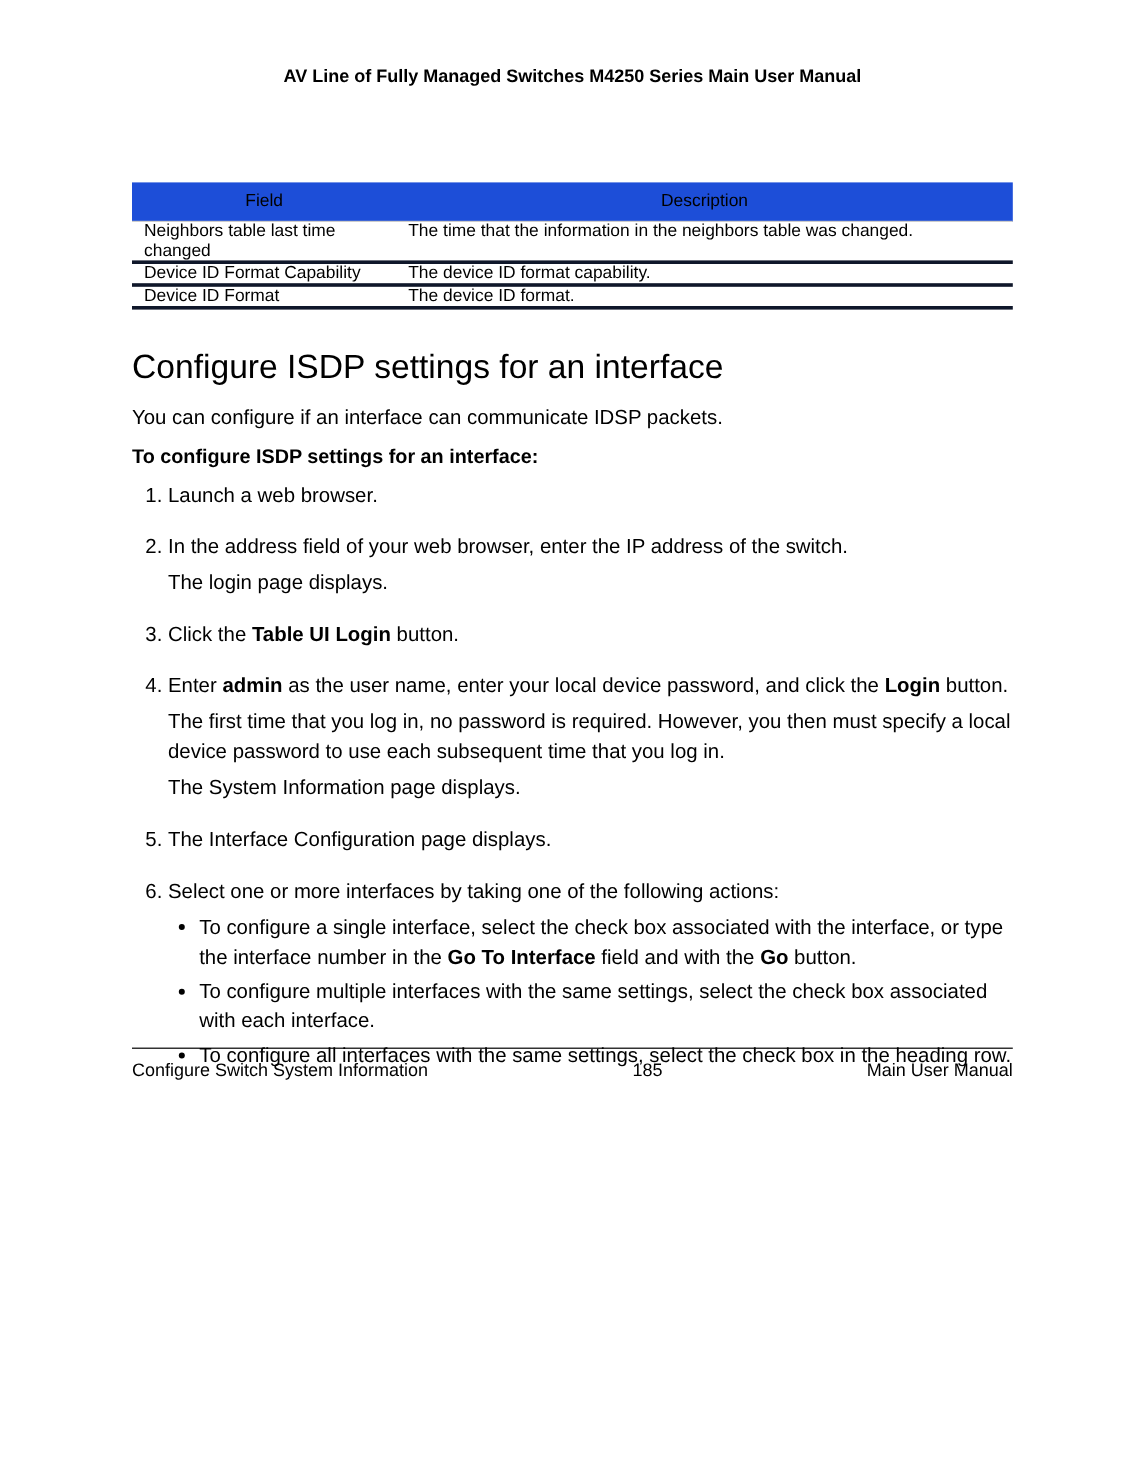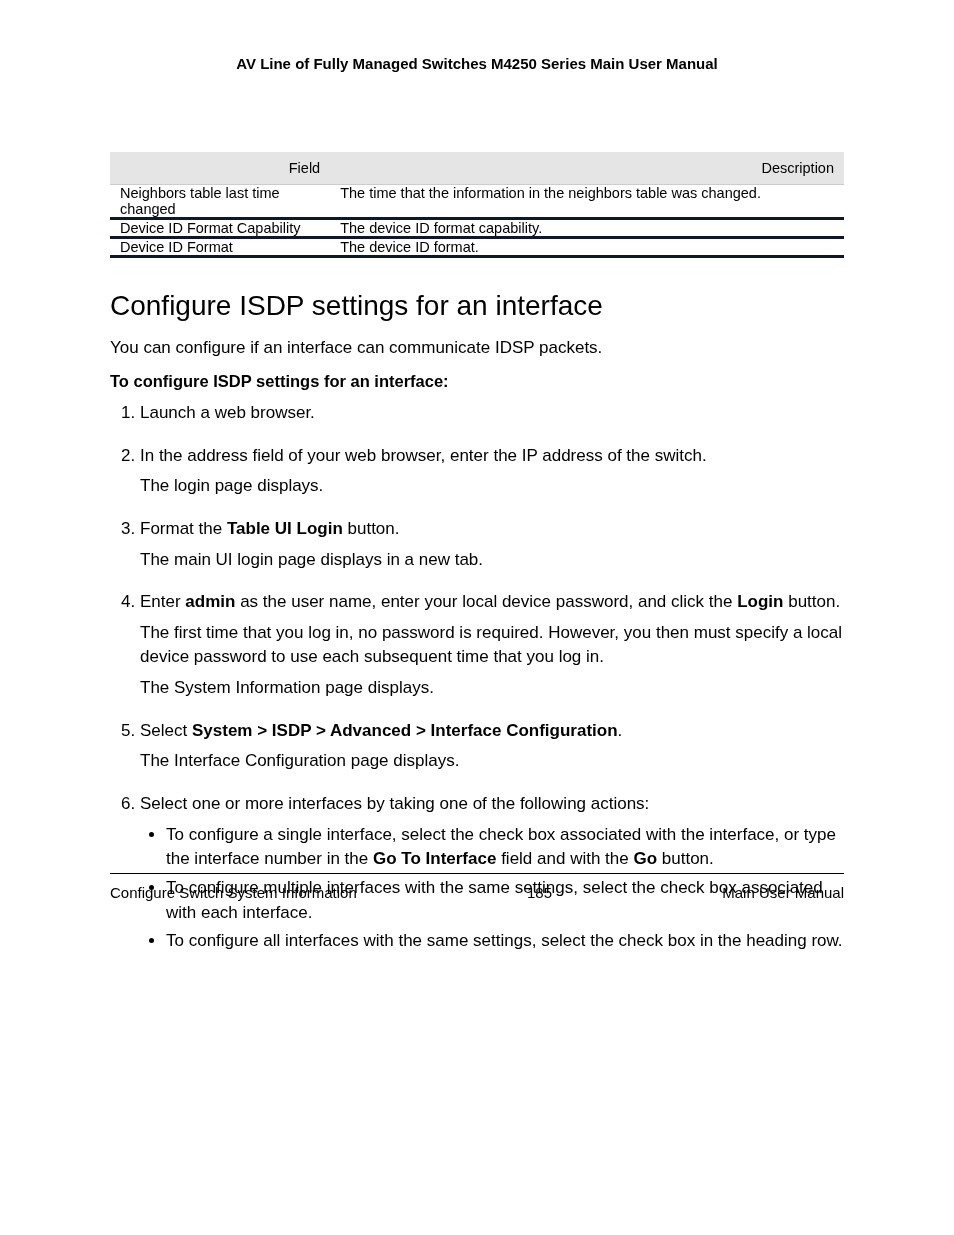--- a/index.html
+++ b/index.html
@@ -27,22 +27,22 @@
     font-size: 15px;
     margin-bottom: 18px;
   }
   table.config {
     width: 100%;
     border-collapse: collapse;
     font-size: 14.5px;
     margin-bottom: 32px;
   }
   table.config th {
-    background: #e5e5e5;
-    text-align: right;
+    background: #1d4ed8;
+    text-align: center;
     font-weight: normal;
     padding: 8px 10px;
     border-bottom: 1px solid #ccc;
   }
   table.config td {
     padding: 0 10px;
     border-bottom: 3px solid #0f172a;
     vertical-align: top;
   }
   table.config col.c1 { width: 30%; }
@@ -141,30 +141,28 @@
 
   <ol class="steps">
     <li>
       <span>Launch a web browser.</span>
     </li>
     <li>
       <span>In the address field of your web browser, enter the IP address of the switch.</span>
       <p>The login page displays.</p>
     </li>
     <li>
-      <span><span>Format the </span><b>Table UI Login</b><span> button.</span></span>
-      <p>The main UI login page displays in a new tab.</p>
+      <span><span>Click the </span><b>Table UI Login</b><span> button.</span></span>
     </li>
     <li>
       <span><span>Enter </span><b>admin</b><span> as the user name, enter your local device password, and click the </span><b>Login</b><span> button.</span></span>
       <p>The first time that you log in, no password is required. However, you then must specify a local device password to use each subsequent time that you log in.</p>
       <p>The System Information page displays.</p>
     </li>
     <li>
-      <span><span>Select </span><b>System &gt; ISDP &gt; Advanced &gt; Interface Configuration</b><span>.</span></span>
       <p>The Interface Configuration page displays.</p>
     </li>
     <li>
       <span>Select one or more interfaces by taking one of the following actions:</span>
       <ul class="bullets">
         <li><span>To configure a single interface, select the check box associated with the interface, or type the interface number in the </span><b>Go To Interface</b><span> field and with the </span><b>Go</b><span> button.</span></li>
         <li>To configure multiple interfaces with the same settings, select the check box associated with each interface.</li>
         <li>To configure all interfaces with the same settings, select the check box in the heading row.</li>
       </ul>
     </li>

